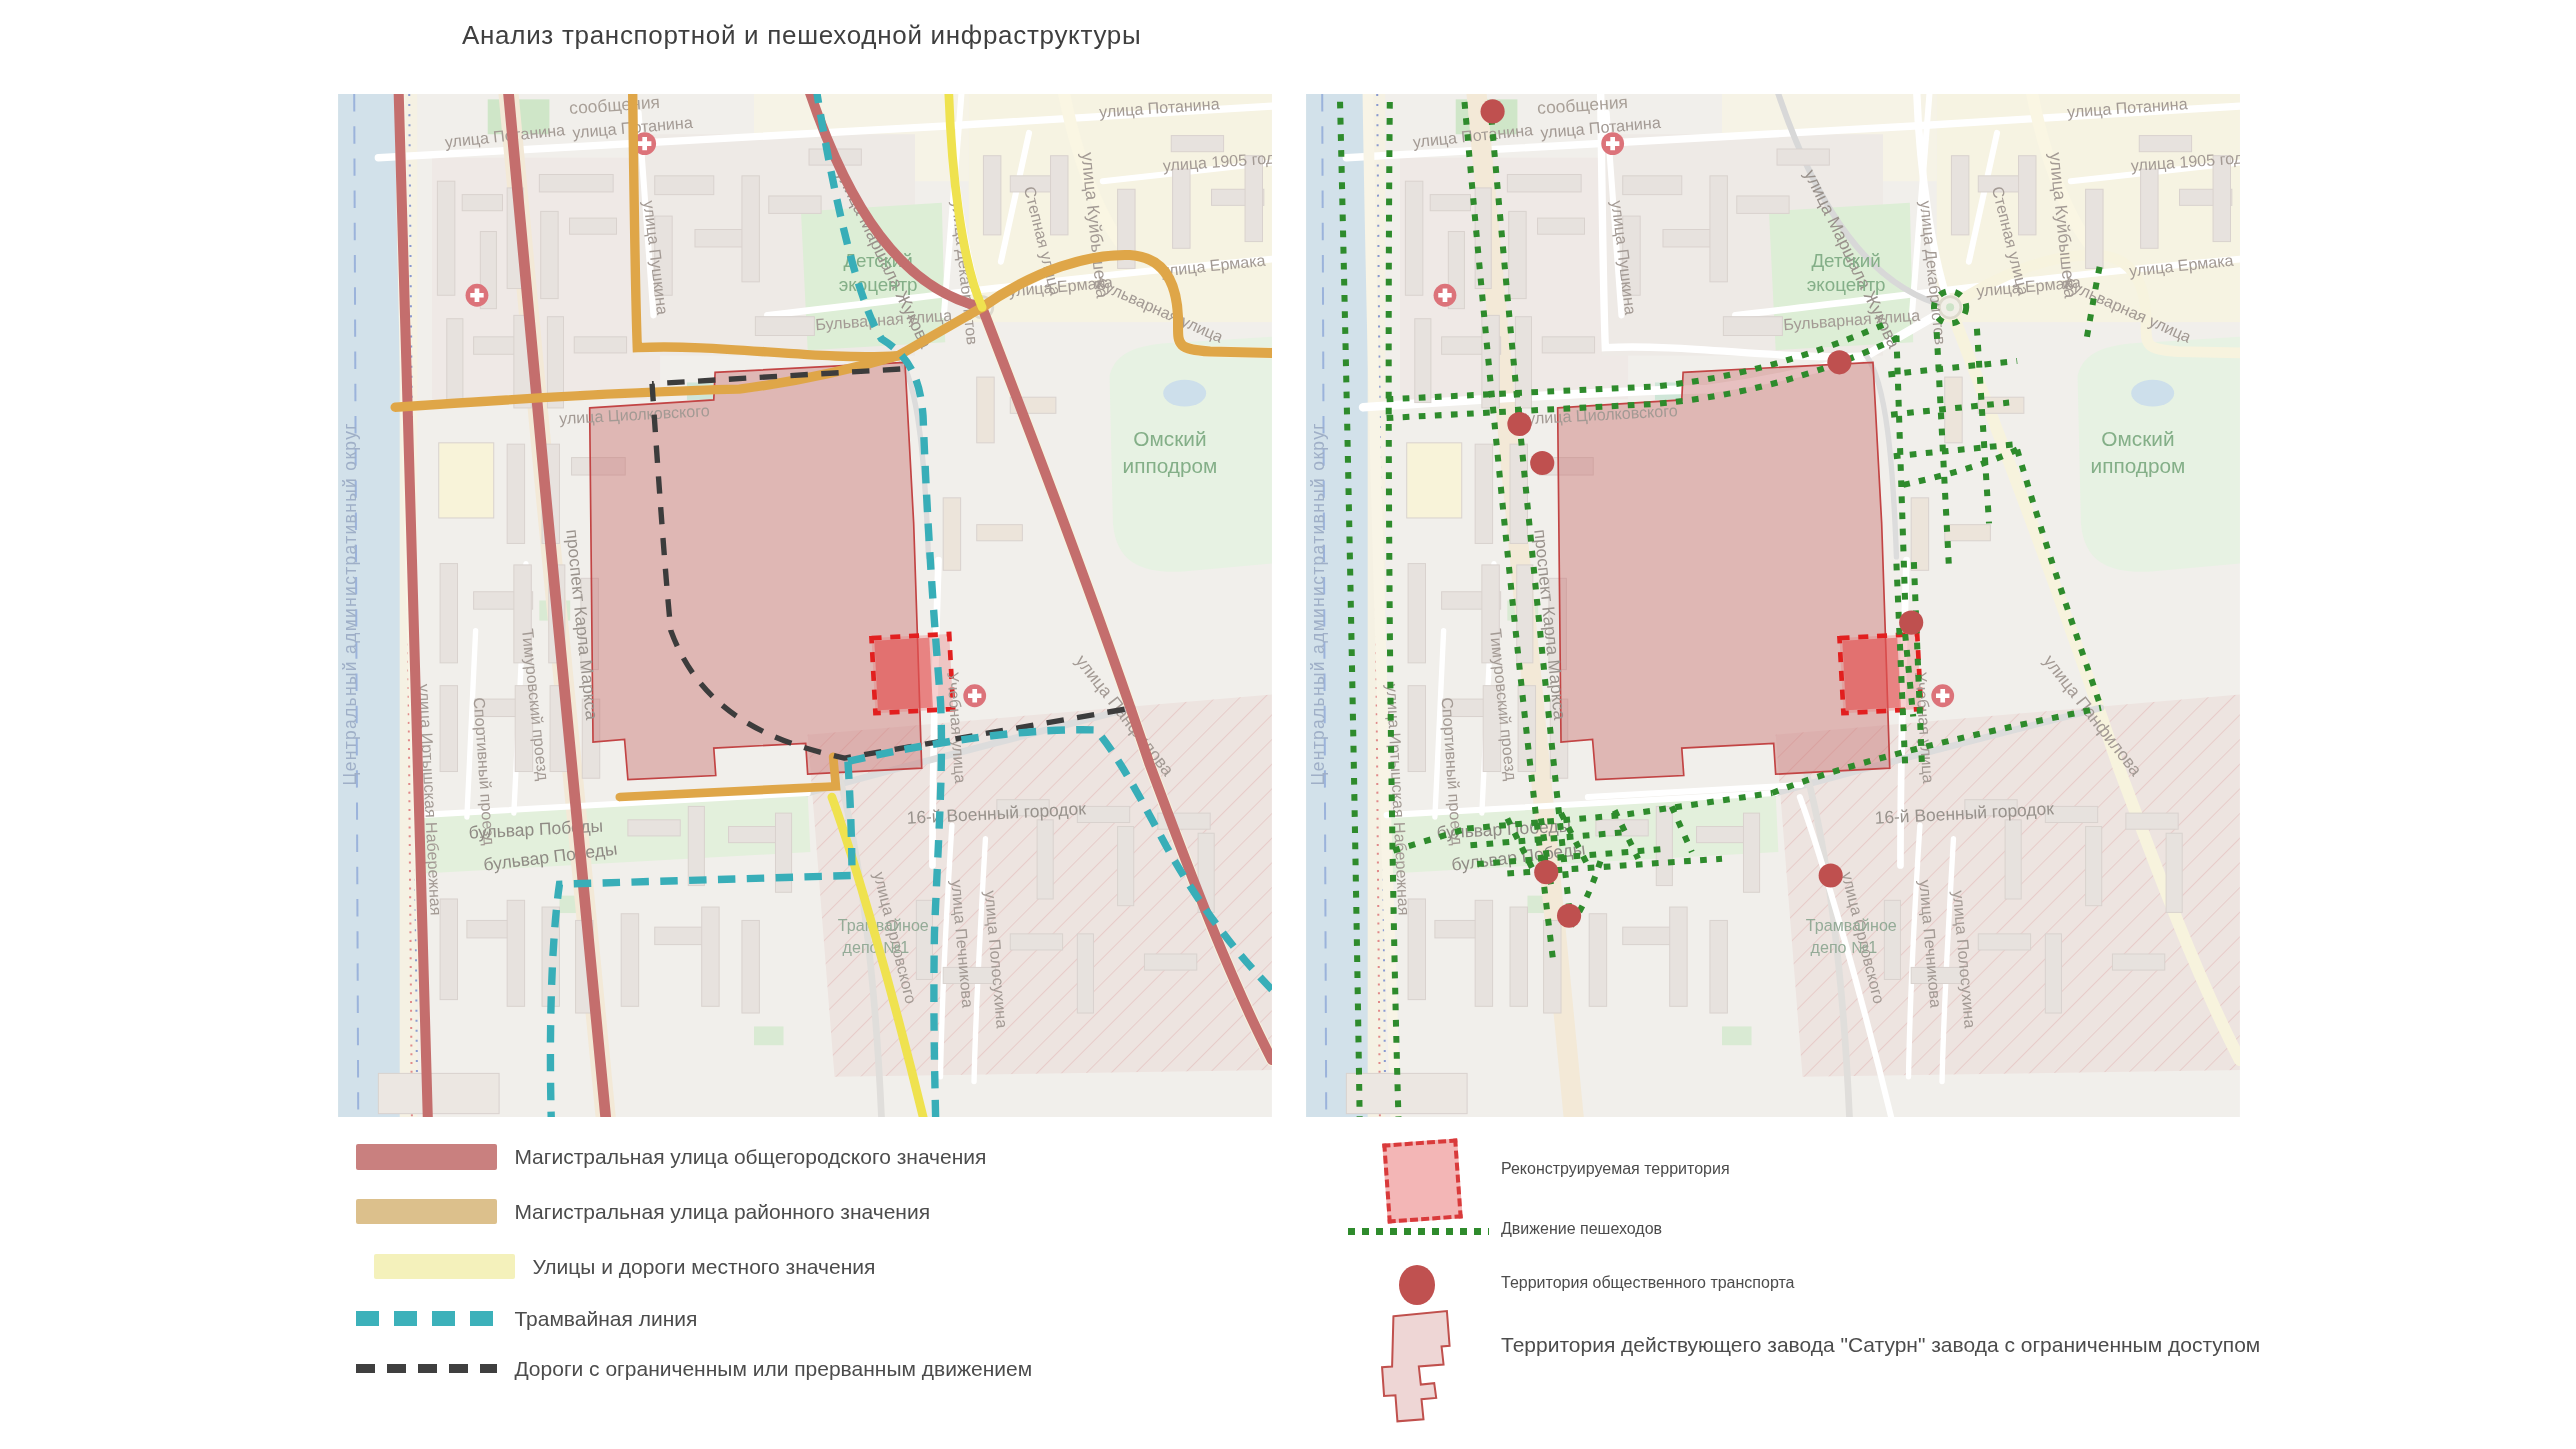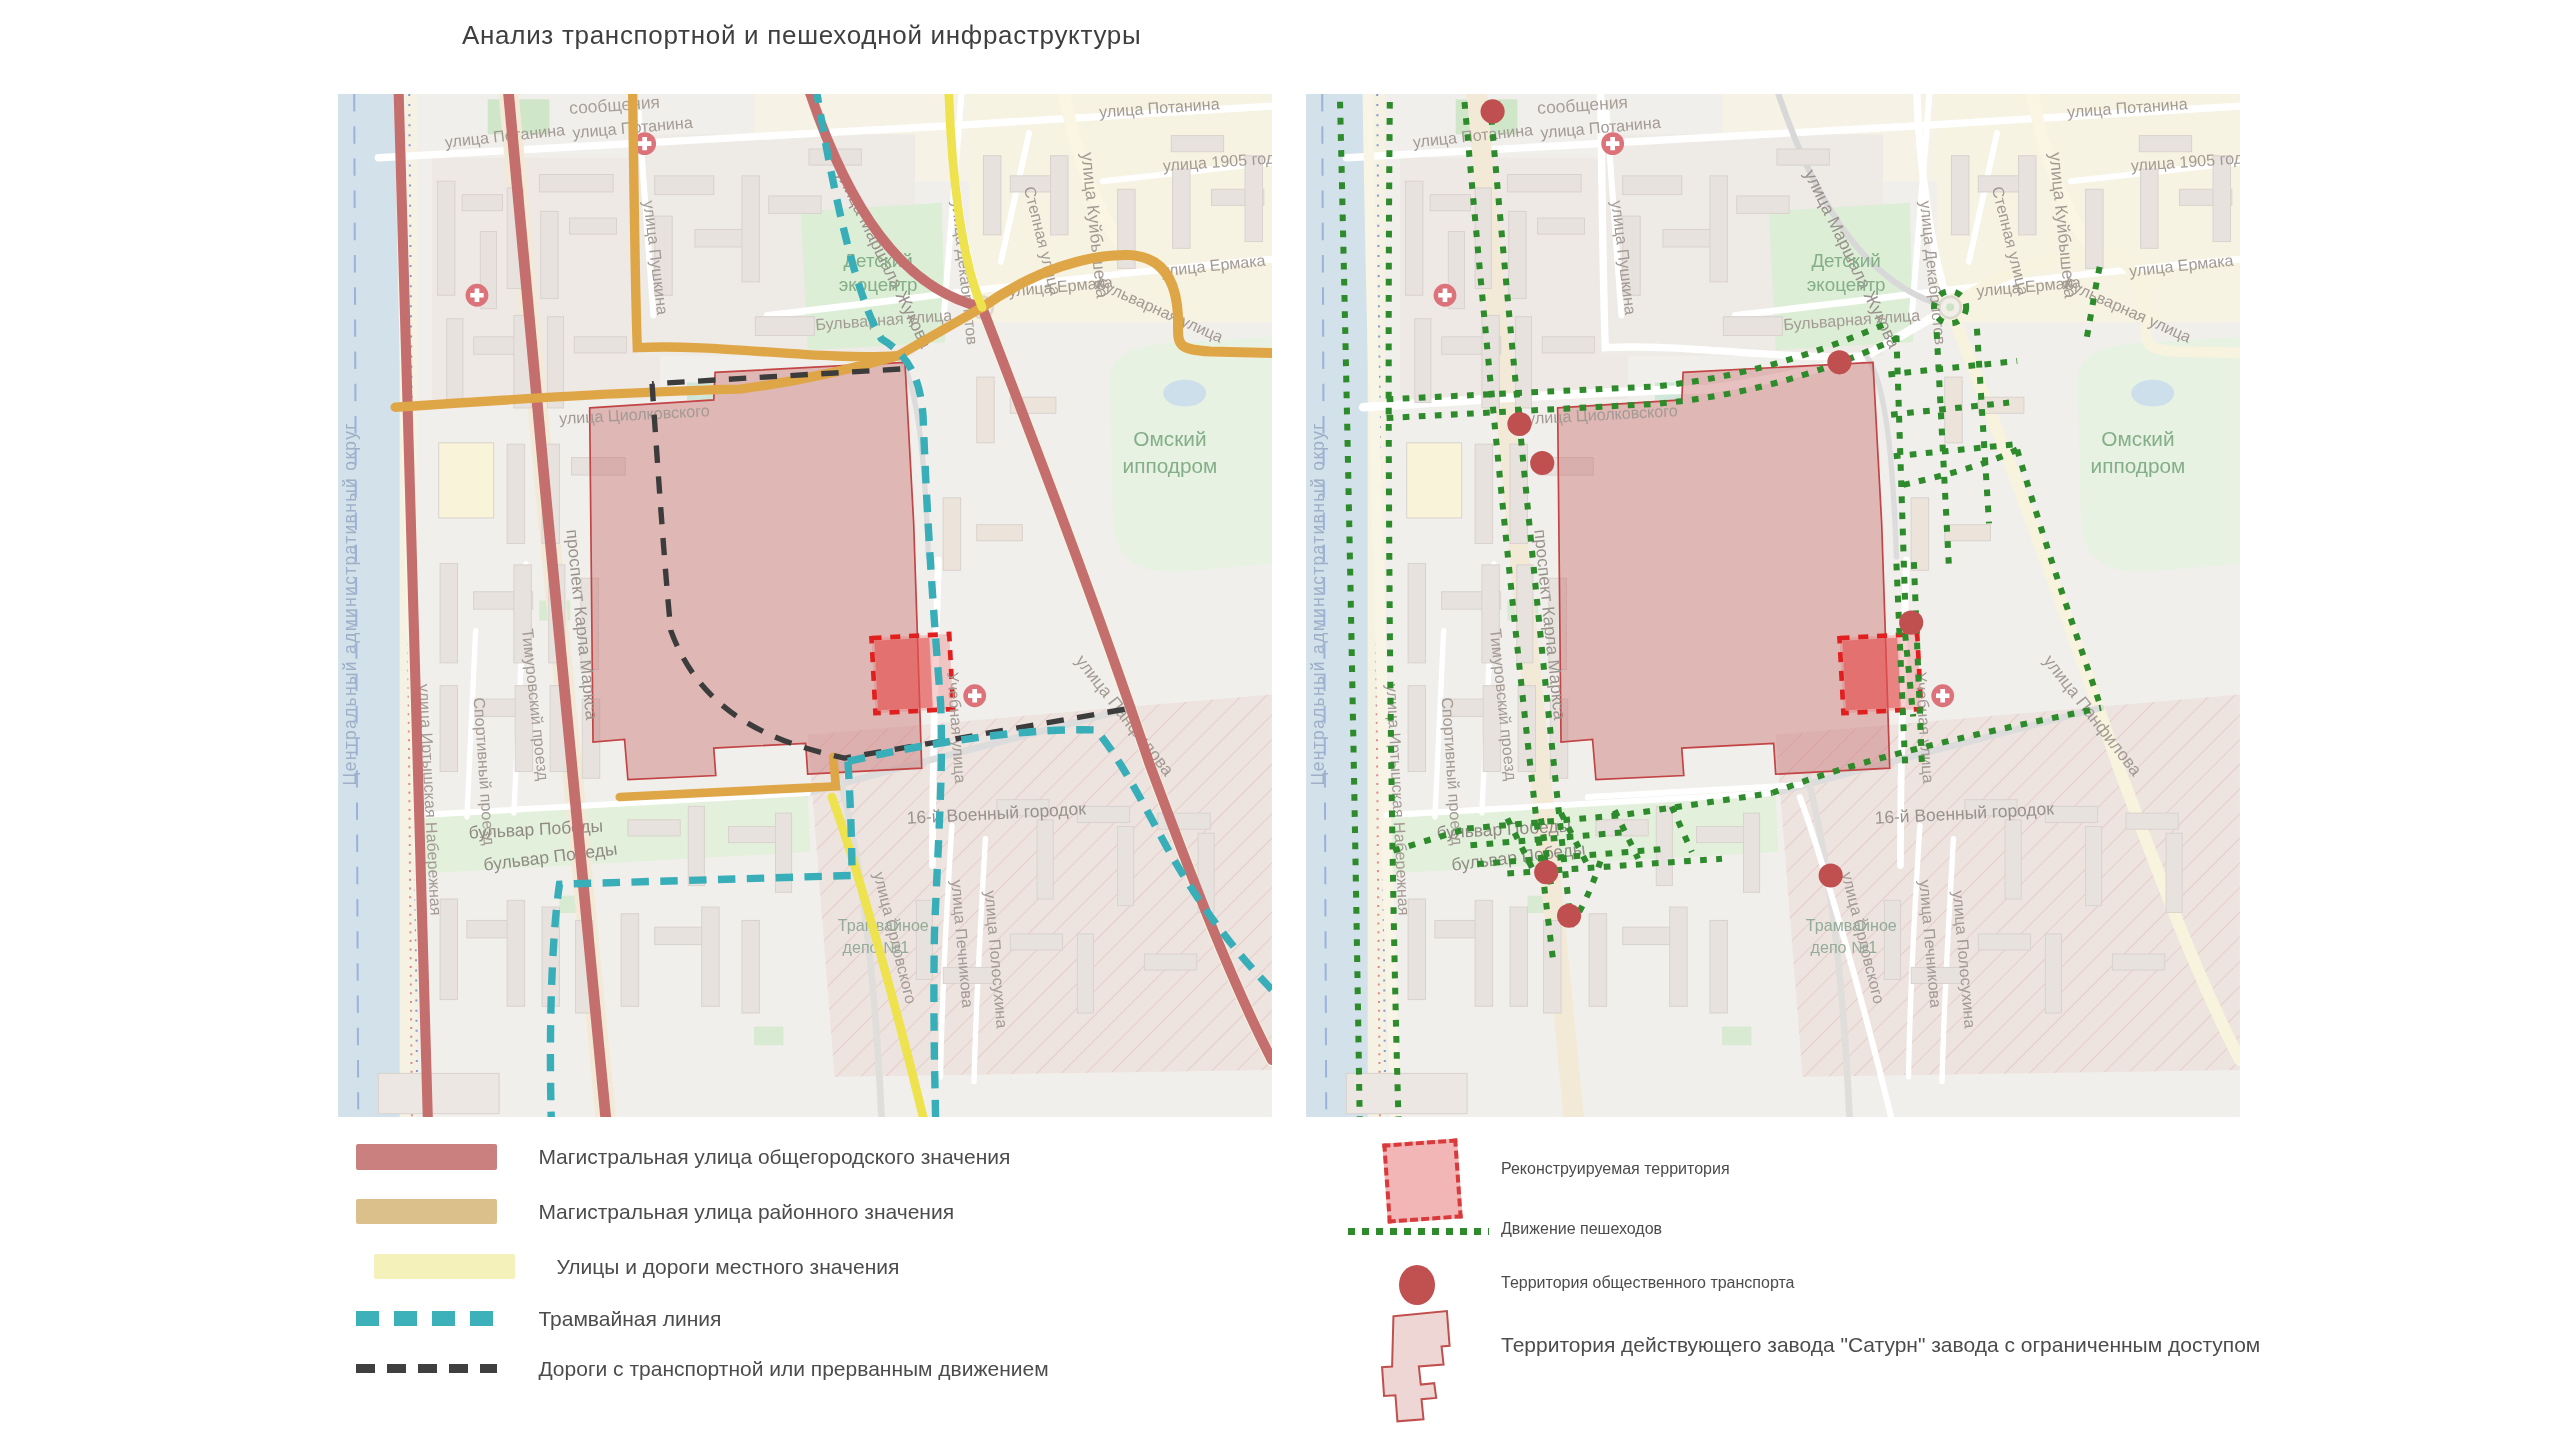--- a/index.html
+++ b/index.html
@@ -3,21 +3,21 @@
 <meta charset="utf-8">
 <style>
   html,body{margin:0;padding:0;background:#fff;}
   body{width:2576px;height:1449px;position:relative;font-family:"Liberation Sans",sans-serif;overflow:hidden;}
   .page-title{position:absolute;left:462px;top:20px;font-size:26px;font-weight:400;color:#3f3f3f;letter-spacing:0.7px;}
   .map-panel{position:absolute;top:94px;width:934px;height:1023px;}
   #map-left{left:338px;}
   #map-right{left:1306px;}
   .legend{position:absolute;}
   #legend-left{left:356px;top:1134px;width:939px;}
-  .lrow{position:absolute;left:0;height:27px;display:flex;align-items:center;gap:24px;}
+  .lrow{position:absolute;left:0;height:27px;display:flex;align-items:center;}
   .lrow .swatch{width:141px;height:25.5px;border-radius:2px;flex:0 0 auto;}
   .lrow .lbl{margin-left:17.4px;font-size:21px;color:#4c4c4c;white-space:nowrap;}
   .dashline{width:141px;height:14.8px;flex:0 0 auto;}
   .dashline.tram{background:repeating-linear-gradient(90deg,#3cb1ba 0 23px,transparent 23px 38px);}
   .dashline.blk{height:8.7px;background:repeating-linear-gradient(90deg,#3f3f3f 0 19px,transparent 19px 31px);}
   .dashline.grn{height:7.4px;background:repeating-linear-gradient(90deg,#2e8b2c 0 6.7px,transparent 6.7px 14px);}
   #legend-right{left:1348px;top:1134px;width:939px;}
   .rrow{position:absolute;left:0;}
   .rlbl{font-size:16px;color:#4c4c4c;white-space:nowrap;}
   #recon-icon{position:absolute;left:37px;top:6.7px;width:67px;height:72px;background:#f3b6b6;border:4.7px dashed #d93a3b;transform:rotate(-4deg);}
@@ -309,21 +309,21 @@
   <div class="lrow" style="top:119px;margin-left:18px;">
     <div class="swatch" style="background:#f4f1bb;"></div>
     <div class="lbl">Улицы и дороги местного значения</div>
   </div>
   <div class="lrow" style="top:171px;">
     <div class="dashline tram"></div>
     <div class="lbl">Трамвайная линия</div>
   </div>
   <div class="lrow" style="top:221px;">
     <div class="dashline blk"></div>
-    <div class="lbl">Дороги с транспортной или прерванным движением</div>
+    <div class="lbl">Дороги с ограниченным или прерванным движением</div>
   </div>
 </div>
 
 <div class="legend" id="legend-right">
   <div id="recon-icon"></div>
   <div class="rrow" style="left:153px;top:25.5px;">
     <div class="rlbl">Реконструируемая территория</div>
   </div>
   <div class="rrow" style="left:0;top:94px;width:141px;">
     <div class="dashline grn"></div>

